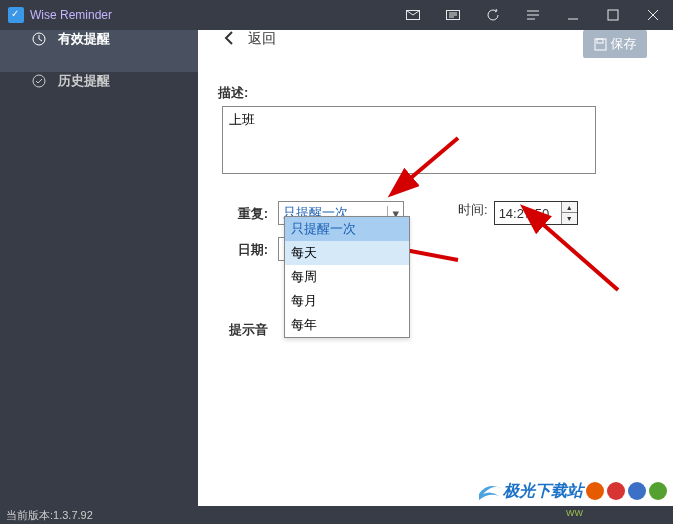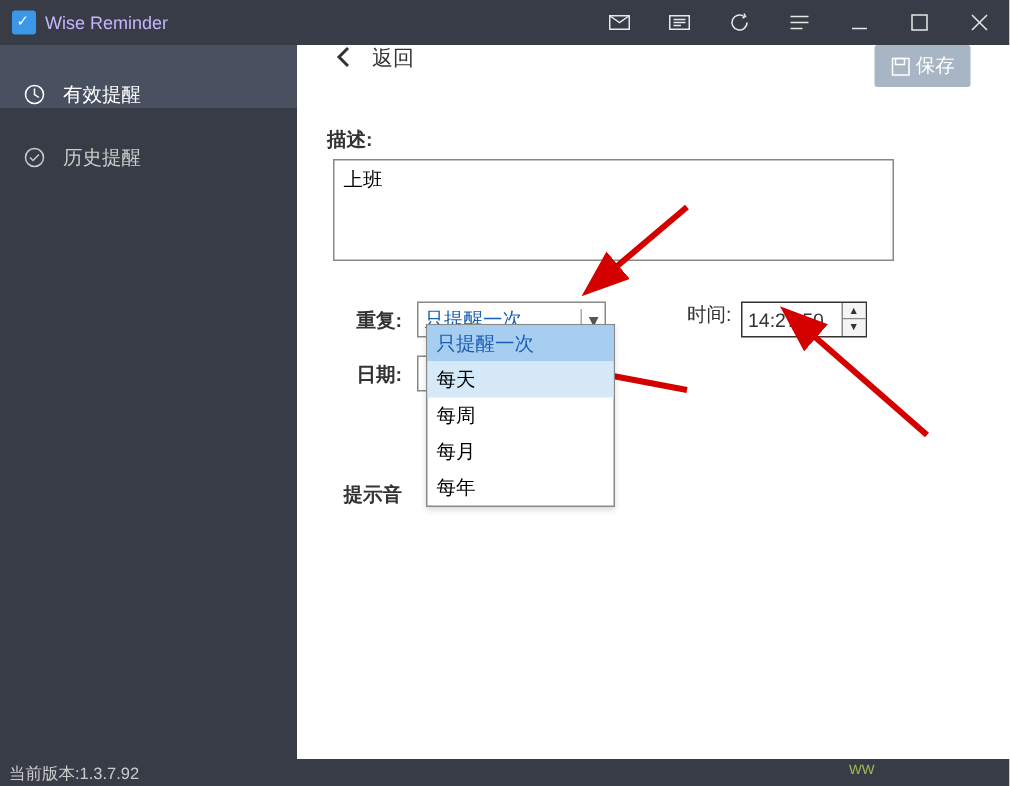--- a/index.html
+++ b/index.html
@@ -6,21 +6,21 @@
   html, body { width: 673px; height: 524px; overflow: hidden; }
   .window { width: 673px; height: 524px; background: #ffffff; position: relative; }
   .titlebar { height: 30px; background: #373c47; display: flex; align-items: center; color: #c4b5fd; font-size: 12px; }
   .titlebar .app-icon { width: 16px; height: 16px; margin: 0 6px 0 8px; background: #3b97e8; border-radius: 2px; position: relative; }
   .titlebar .app-icon::after { content: "✓"; position: absolute; color: #fff; font-size: 10px; left: 3px; top: 1px; }
   .titlebar .app-title { flex: 1; }
   .titlebar .tb-btn { width: 40px; height: 30px; display: flex; align-items: center; justify-content: center; cursor: pointer; }
   .titlebar svg { stroke: #e8e8e8; fill: none; stroke-width: 1; }
   .body { display: flex; height: 476px; }
   .sidebar { width: 198px; background: #373c47; color: #ccc; }
-  .side-item { height: 42px; display: flex; align-items: flex-end; padding-left: 14px; font-size: 13px; cursor: pointer; }
+  .side-item { height: 42px; display: flex; align-items: flex-start; padding-left: 30px; font-size: 13px; cursor: pointer; font-weight: bold; }
   .side-item.active { background: #49505f; color: #fff; }
   .side-item .si-icon { width: 18px; height: 18px; margin-right: 10px; display: flex; align-items: center; justify-content: center; }
   .main { flex: 1; background: #fff; position: relative; }
   .toolbar { height: 46px; display: flex; align-items: flex-start; padding: 0 26px; }
   .back-btn { display: flex; align-items: center; cursor: pointer; font-size: 14px; color: #333; }
   .back-btn .chev { margin-right: 14px; }
   .save-btn { margin-left: auto; background: #a8b5c4; color: #fff; height: 28px; width: 64px; display: flex; align-items: center; justify-content: center; font-size: 13px; border-radius: 2px; cursor: pointer; }
   .save-btn svg { margin-right: 4px; }
   .form { padding: 4px 20px; font-size: 13px; color: #333; }
   .row { display: flex; align-items: flex-start; margin-bottom: 12px; }
@@ -195,14 +195,24 @@
         <path d="M420 260 L340 190" stroke="#d40000" stroke-width="4" fill="none" marker-end="url(#ah)"></path>
       </svg>
 
     </div>
   </div>
 
   <div class="statusbar">
     <span>当前版本:1.3.7.92</span>
   </div>
 
+  <div class="watermark">
+    <svg width="26" height="22" viewBox="0 0 26 22">
+        <path d="M2 14 Q10 2 24 8 Q16 4 6 14 Q14 10 22 16 Q12 12 2 20" fill="#4aa3e0"></path>
+      </svg>
+    <span>极光下载站</span>
+    <span class="badge" style="background:#e65a00;"></span>
+    <span class="badge" style="background:#d73434;"></span>
+    <span class="badge" style="background:#3b70c6;"></span>
+    <span class="badge" style="background:#54a030;"></span>
+  </div>
   <div class="wm-sub">WW</div>
 </div>
 
 </body></html>

